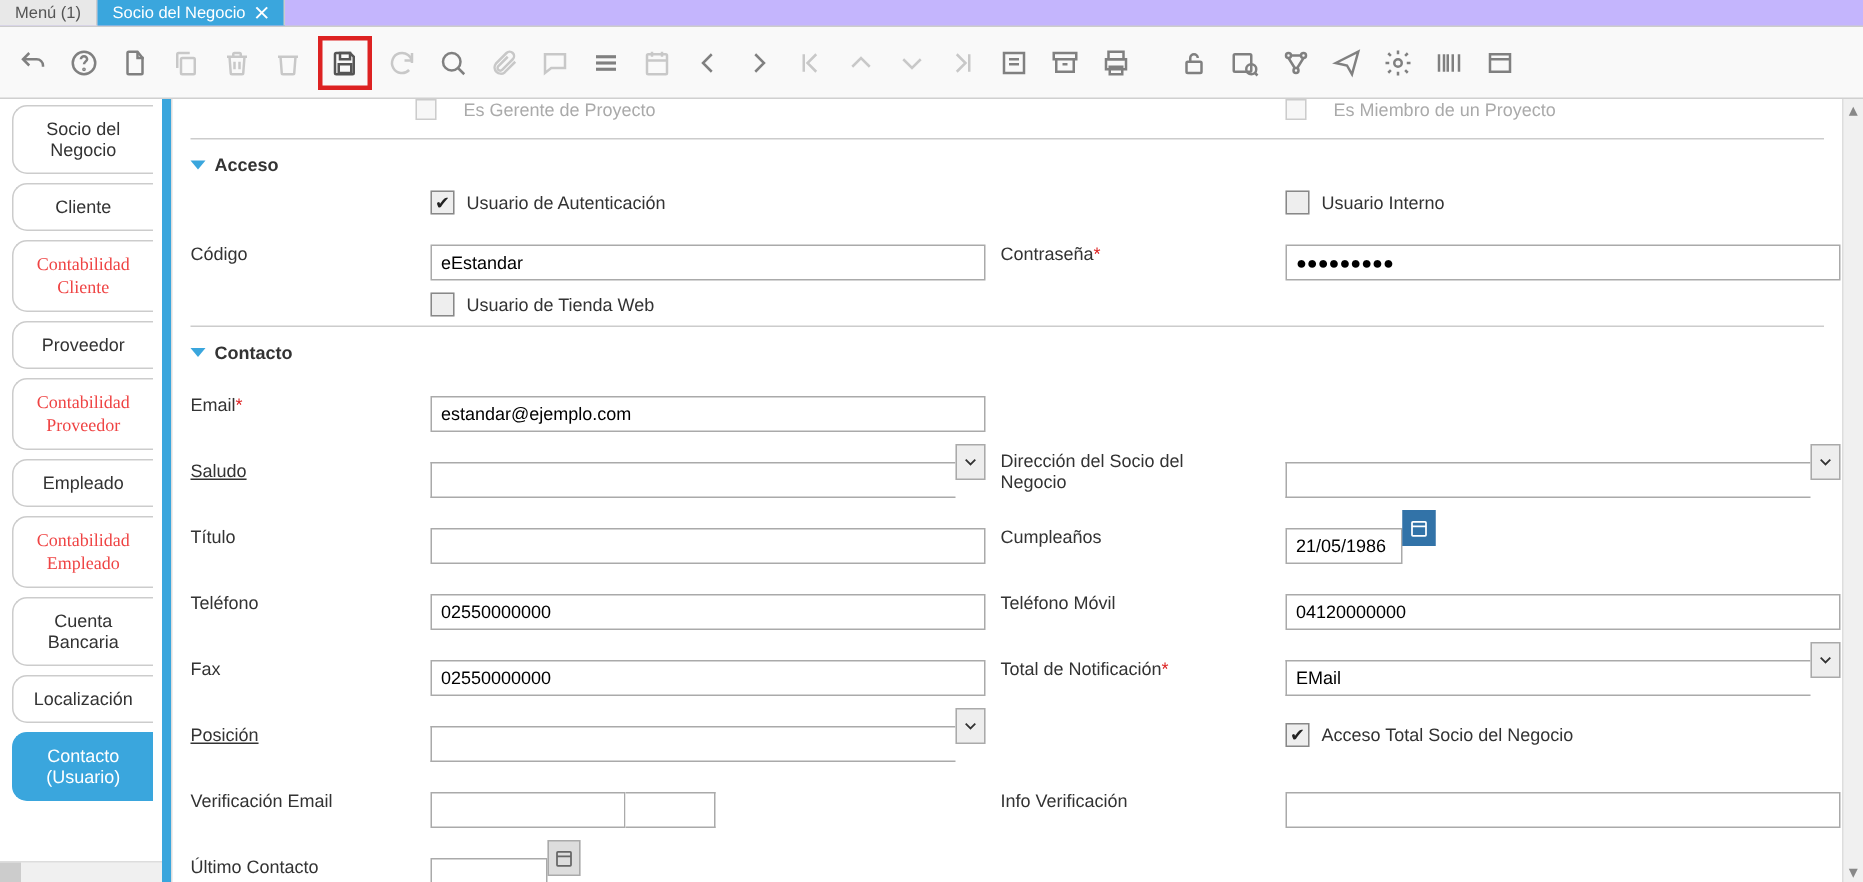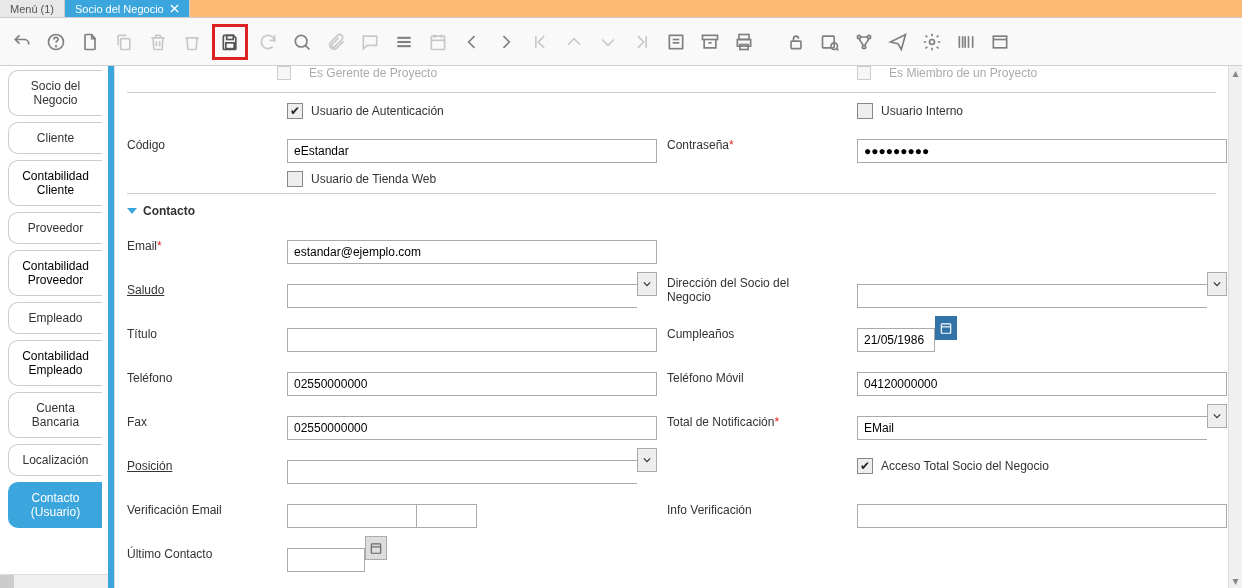--- a/index.html
+++ b/index.html
@@ -1,39 +1,39 @@
 <!DOCTYPE html>
 <html><head>
 <meta charset="utf-8">
 <style>
 * { box-sizing: border-box; margin: 0; padding: 0; }
 body { font-family: Arial, sans-serif; font-size: 12px; color: #333; background: #fff; }
 
 
-.tab-bar { height: 18px; background: #fdba74; border-bottom: 1px solid #ccc; display: flex; align-items: stretch; }
+.tab-bar { height: 18px; background: #c4b5fd; border-bottom: 1px solid #ccc; display: flex; align-items: stretch; }
 .tab { padding: 2px 10px; font-size: 11px; border-right: 1px solid #ccc; display: flex; align-items: center; gap: 6px; cursor: pointer; }
 .tab.inactive { background: #e8e8e8; color: #555; }
 .tab.active { background: #3aa6dd; color: #fff; }
 .tab .close-x svg { width: 9px; height: 9px; display: block; }
 
 
 .toolbar { height: 48px; background: #f9f9f9; border-bottom: 1px solid #d0d0d0; display: flex; align-items: center; gap: 6px; padding: 0 8px; }
 .tb-btn { width: 28px; height: 28px; display: flex; align-items: center; justify-content: center; color: #808080; cursor: pointer; border-radius: 3px; }
 .tb-btn.disabled { opacity: 0.4; cursor: default; }
 .tb-btn svg { width: 20px; height: 20px; }
 .save-highlight { border: 3px solid #d22; padding: 1px; }
 
 
 .workspace { display: flex; height: calc(588px - 18px - 48px); }
 
 
 .sidebar-wrap { width: 108px; display:flex; flex-direction:column; }
 .sidebar { flex:1; overflow-y: auto; padding: 4px 6px 4px 8px; }
 .side-tab { border: 1px solid #ccc; border-top-left-radius: 10px; border-bottom-left-radius: 10px; border-right: none; margin-bottom: 6px; padding: 8px 4px; text-align: center; font-size: 12px; cursor: pointer; background: #fff; }
-.side-tab.faded { color: #000000; }
+.side-tab.faded { color: #ef4444; font-family: Liberation Serif, serif; }
 .side-tab.selected { background: #3aa6dd; color: #fff; border-color: #3aa6dd; }
 .sidebar-hscroll { height:14px; background:#f0f0f0; border-top:1px solid #ddd; display:flex; }
 .sidebar-hscroll .thumb { width:14px; background:#ccc; }
 
 
 .bluebar { width: 6px; background: #3aa6dd; }
 
 
 .form-scroll { flex:1; overflow-y:auto; border-left:1px solid #ddd; padding: 0 12px 20px 12px; position:relative; }
 .right-scrollbar { width:14px; background:#f0f0f0; border-left:1px solid #ddd; display:flex; flex-direction:column; }
@@ -311,20 +311,24 @@
         <span>Es Gerente de Proyecto</span>
       </div>
       <div class="chkrow right">
         <span class="cbox"></span>
         <span>Es Miembro de un Proyecto</span>
       </div>
     </div>
 
     <hr class="section-hr">
 
+    <div class="section-header">
+      <span class="collapse-tri"></span>
+      <span>Acceso</span>
+    </div>
 
     <div class="form-grid">
       <div class="span-empty"></div>
       <div class="cbrow">
         <span class="cbox checked"></span>
         <span>Usuario de Autenticación</span>
       </div>
       <div class="span-empty"></div>
       <div class="cbrow">
         <span class="cbox"></span>

